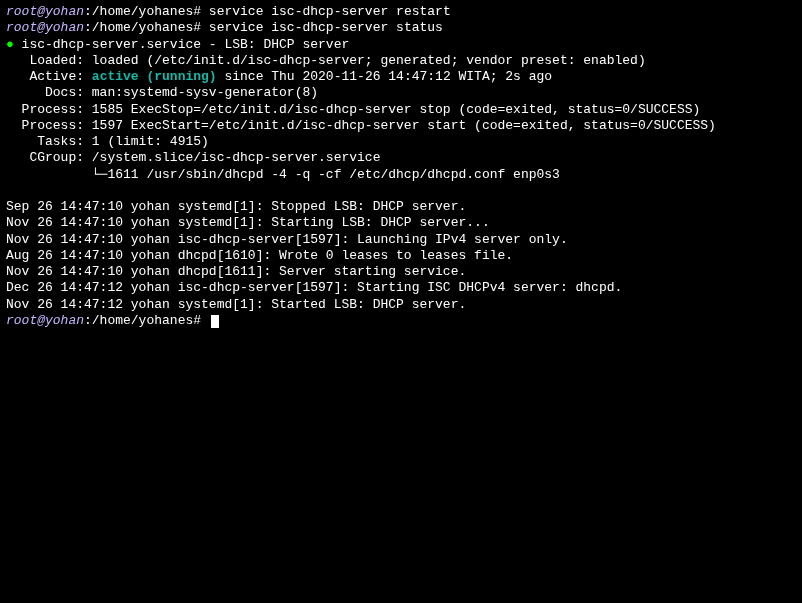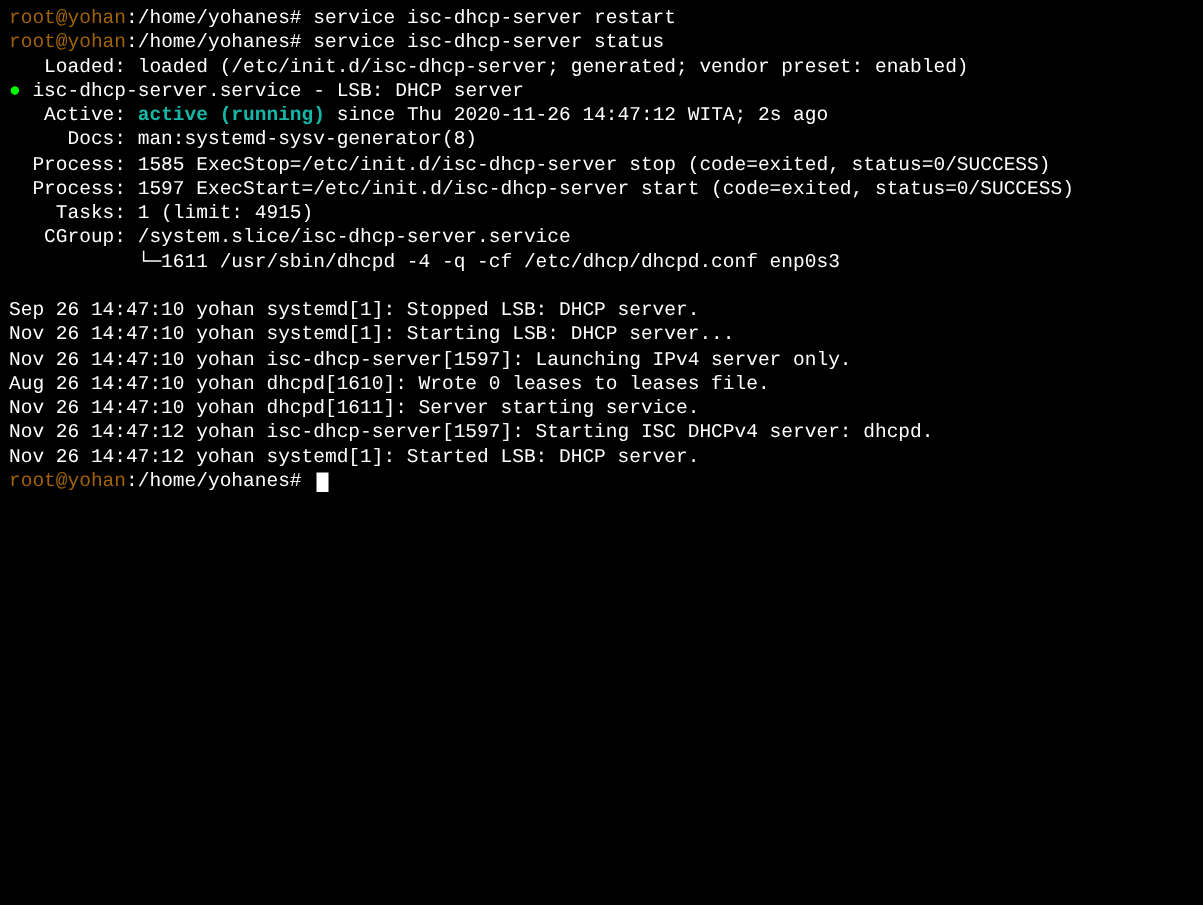--- a/index.html
+++ b/index.html
@@ -14,49 +14,49 @@
       font-family: 'Courier New', monospace;
       font-size: 13px;
       color: #fff;
       padding: 4px 6px;
       line-height: 1.25;
       overflow: hidden;
     }
     .line {
       white-space: pre;
     }
-    .prompt-user { color: #a16207; }
+    .prompt-user { color: #c4b5fd; font-style: italic; }
     .dot-green { color: #00ff00; }
     .active { color: #14b8a6; font-weight: bold; }
     .cursor {
       display: inline-block;
       width: 8px;
       height: 13px;
       background: #fff;
       vertical-align: text-bottom;
       margin-left: 2px;
     }
   </style>
 </head>
 <body>
 
 <div>
   <div class="line"><span class="prompt-user">root@yohan</span><span>:/home/yohanes# </span><span>service isc-dhcp-server restart</span></div>
   <div class="line"><span class="prompt-user">root@yohan</span><span>:/home/yohanes# </span><span>service isc-dhcp-server status</span></div>
+  <div class="line"><span class="dot-green">●</span><span> isc-dhcp-server.service - LSB: DHCP server</span></div>
   <div class="line">   Loaded: loaded (/etc/init.d/isc-dhcp-server; generated; vendor preset: enabled)</div>
-  <div class="line"><span class="dot-green">●</span><span> isc-dhcp-server.service - LSB: DHCP server</span></div>
   <div class="line"><span>   Active: </span><span class="active">active (running)</span><span> since Thu 2020-11-26 14:47:12 WITA; 2s ago</span></div>
   <div class="line">     Docs: man:systemd-sysv-generator(8)</div>
   <div class="line">  Process: 1585 ExecStop=/etc/init.d/isc-dhcp-server stop (code=exited, status=0/SUCCESS)</div>
   <div class="line">  Process: 1597 ExecStart=/etc/init.d/isc-dhcp-server start (code=exited, status=0/SUCCESS)</div>
   <div class="line">    Tasks: 1 (limit: 4915)</div>
   <div class="line">   CGroup: /system.slice/isc-dhcp-server.service</div>
   <div class="line">           └─1611 /usr/sbin/dhcpd -4 -q -cf /etc/dhcp/dhcpd.conf enp0s3</div>
   <div class="line">&nbsp;</div>
   <div class="line">Sep 26 14:47:10 yohan systemd[1]: Stopped LSB: DHCP server.</div>
   <div class="line">Nov 26 14:47:10 yohan systemd[1]: Starting LSB: DHCP server...</div>
   <div class="line">Nov 26 14:47:10 yohan isc-dhcp-server[1597]: Launching IPv4 server only.</div>
   <div class="line">Aug 26 14:47:10 yohan dhcpd[1610]: Wrote 0 leases to leases file.</div>
   <div class="line">Nov 26 14:47:10 yohan dhcpd[1611]: Server starting service.</div>
-  <div class="line">Nov 26 14:47:12 yohan isc-dhcp-server[1597]: Starting ISC DHCPv4 server: dhcpd.</div>
+  <div class="line">Dec 26 14:47:12 yohan isc-dhcp-server[1597]: Starting ISC DHCPv4 server: dhcpd.</div>
   <div class="line">Nov 26 14:47:12 yohan systemd[1]: Started LSB: DHCP server.</div>
   <div class="line"><span class="prompt-user">root@yohan</span><span>:/home/yohanes# </span><span class="cursor"></span></div>
 </div>
 
 </body></html>

